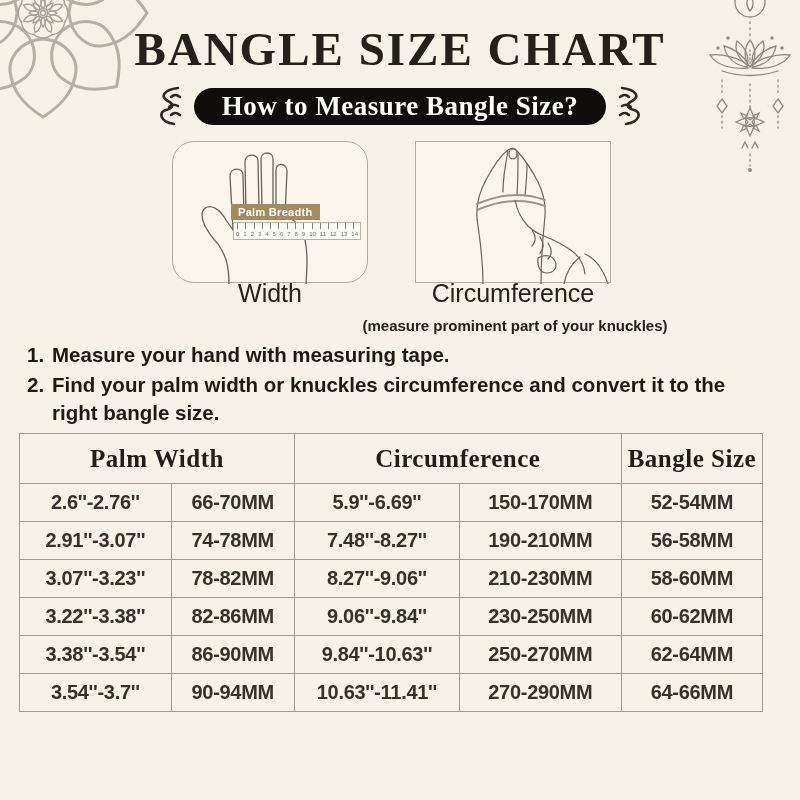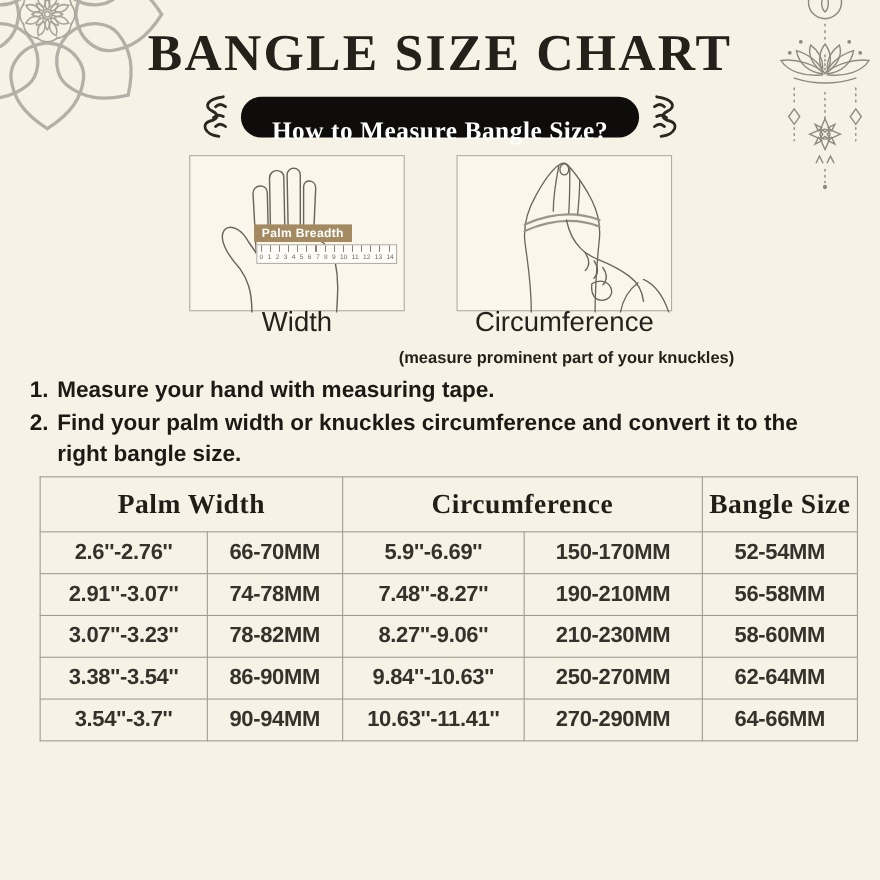--- a/index.html
+++ b/index.html
@@ -31,33 +31,33 @@
     font-weight:700;font-size:47px;letter-spacing:2px;
     color:var(--ink);
   }
   .badge-row{
     position:absolute;top:84px;left:0;width:100%;height:44px;
     display:flex;align-items:center;justify-content:center;gap:10px;
   }
   .pill{
     background:var(--pill-bg);color:var(--pill-text);
     border-radius:19px;height:37px;line-height:37px;
-    padding:12px 28px;
-    font-family:"Liberation Serif", serif;font-weight:700;font-size:23px;
+    padding:0 28px;
+    font-family:"Liberation Serif", serif;font-weight:700;font-size:27px;
     letter-spacing:0.5px;white-space:nowrap;
   }
   .flourish{width:34px;height:42px;}
   .flourish.right{transform:scaleX(-1);}
 
   
   .illus-box{
     position:absolute;top:141px;width:196px;height:142px;
     background:var(--box-bg);border:1px solid var(--box-border);
   }
-  #box-width{left:172px;}
+  #box-width{left:172px;border-radius:22px;}
   #box-circ{left:415px;}
   .illus-box svg{position:absolute;left:0;top:0;}
 
   .ruler{
     position:absolute;left:60px;top:80px;width:128px;height:18px;
     background:#fdfcf8;border:1px solid #b6b1a6;
   }
   .ruler::before{
     content:"";position:absolute;left:3px;top:0;right:2px;height:6px;
     background:repeating-linear-gradient(to right,#87816f 0 1px,transparent 1px 8.3px);
@@ -89,21 +89,21 @@
   .instr{
     font-size:20.5px;font-weight:600;color:#1d1a15;
     line-height:28px;margin-bottom:2px;
     display:flex;
   }
   .instr .num{flex:0 0 25px;}
   .instr .txt{flex:1;}
 
   
   .size-table{
-    position:absolute;left:36px;top:433px;width:744px;
+    position:absolute;left:19px;top:433px;width:744px;
     border-collapse:collapse;table-layout:fixed;
   }
   .size-table th,.size-table td{
     border:1px solid var(--table-border);
     text-align:center;vertical-align:middle;
   }
   .size-table th{
     height:50px;
     font-family:"Liberation Serif", serif;
     font-weight:700;font-size:25px;letter-spacing:0.5px;color:#211e18;
@@ -332,20 +332,27 @@
           <td>56-58MM</td>
         </tr>
         <tr>
           <td>3.07''-3.23''</td>
           <td>78-82MM</td>
           <td>8.27''-9.06''</td>
           <td>210-230MM</td>
           <td>58-60MM</td>
         </tr>
         <tr>
+          <td>3.22''-3.38''</td>
+          <td>82-86MM</td>
+          <td>9.06''-9.84''</td>
+          <td>230-250MM</td>
+          <td>60-62MM</td>
+        </tr>
+        <tr>
           <td>3.38''-3.54''</td>
           <td>86-90MM</td>
           <td>9.84''-10.63''</td>
           <td>250-270MM</td>
           <td>62-64MM</td>
         </tr>
         <tr>
           <td>3.54''-3.7''</td>
           <td>90-94MM</td>
           <td>10.63''-11.41''</td>

